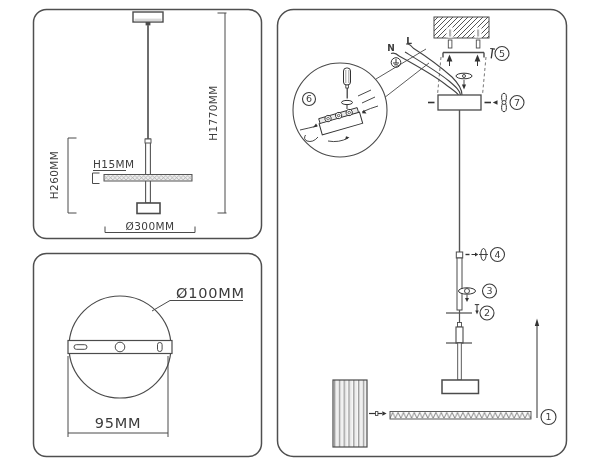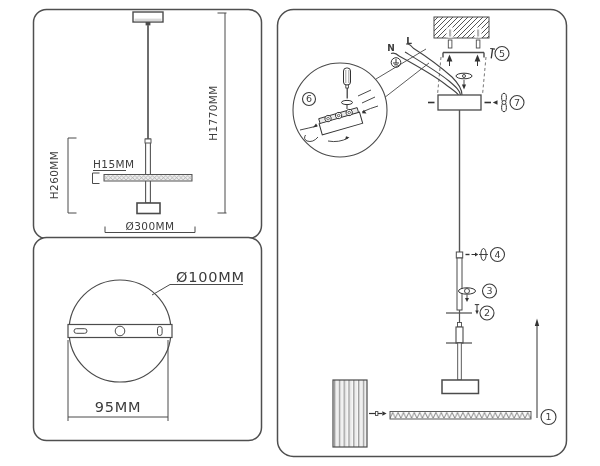--- a/index.html
+++ b/index.html
@@ -79,21 +79,21 @@
 
   <g stroke="#4b4b4b" stroke-width="1">
     <line x1="105" y1="232.5" x2="195" y2="232.5"></line>
     <line x1="105" y1="226.5" x2="105" y2="232.5"></line>
     <line x1="195" y1="226.5" x2="195" y2="232.5"></line>
   </g>
   <text class="dim-label" x="150" y="229.5" text-anchor="middle">Ø300MM</text>
 </svg>
 </div>
 
-<div class="panel" style="left:28px;top:232px;width:240px;height:214px;">
+<div class="panel" style="left:28px;top:248px;width:240px;height:214px;">
 <svg viewBox="28 248 240 214" xmlns="http://www.w3.org/2000/svg">
   <rect x="33.5" y="253.5" width="228" height="203" rx="13" fill="#ffffff" stroke="#4f4f4f" stroke-width="1.5"></rect>
 
   <circle cx="120" cy="347" r="51" fill="#ffffff" stroke="#4b4b4b" stroke-width="1.2"></circle>
 
   <g>
     <rect x="68" y="340.5" width="104" height="13" fill="#ffffff" stroke="#4b4b4b" stroke-width="1.2"></rect>
     <rect x="74" y="344.7" width="13" height="4.6" rx="2.3" fill="#ffffff" stroke="#4b4b4b" stroke-width="1"></rect>
     <circle cx="120" cy="347" r="4.8" fill="#ffffff" stroke="#4b4b4b" stroke-width="1"></circle>
     <rect x="157.5" y="342.5" width="4.6" height="9" rx="2.2" fill="#ffffff" stroke="#4b4b4b" stroke-width="1"></rect>

